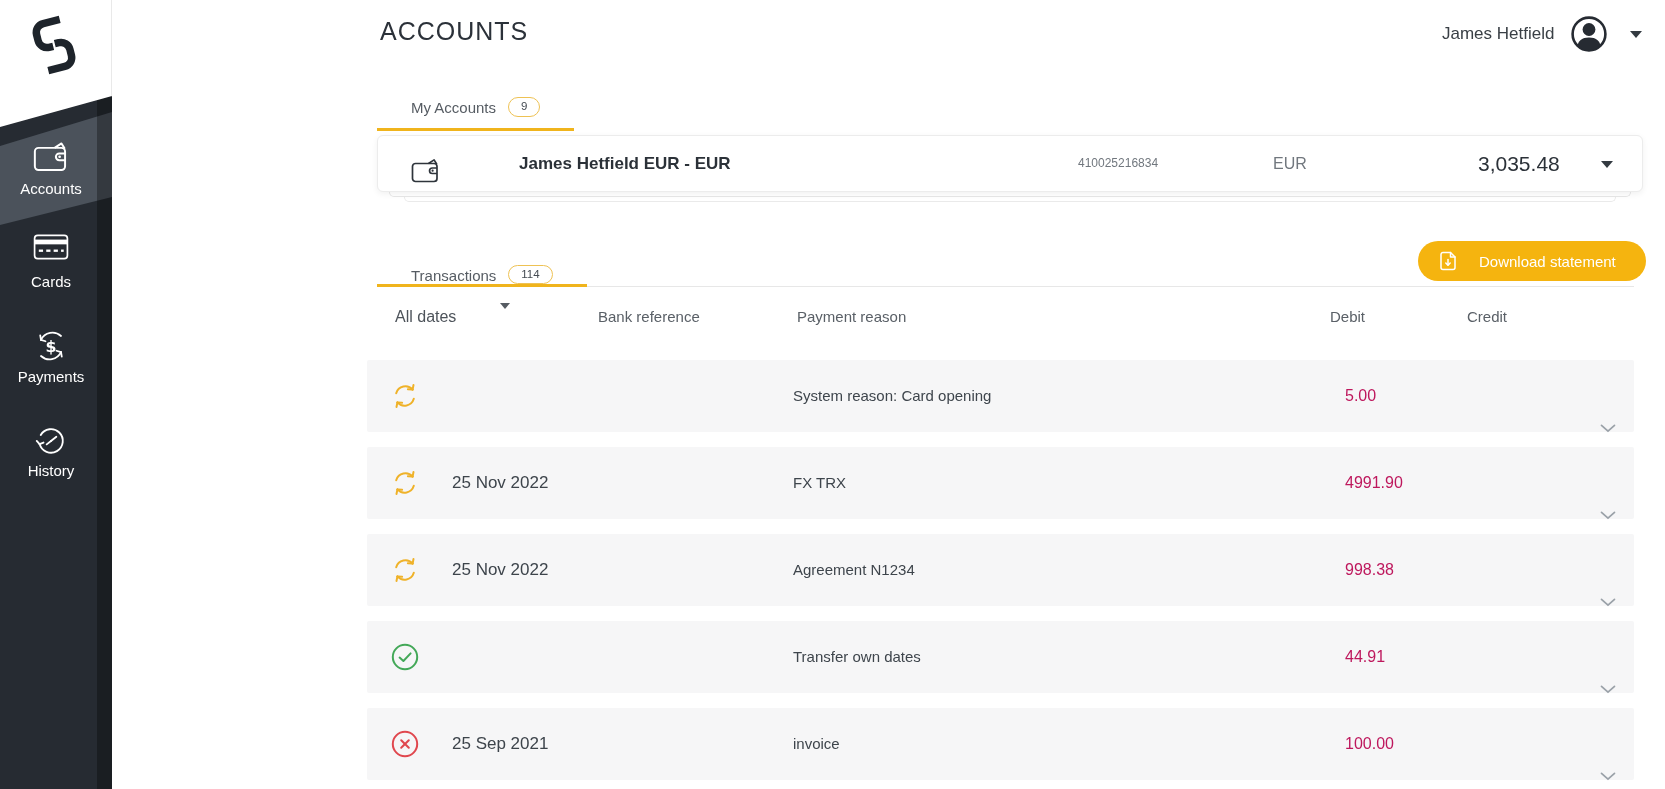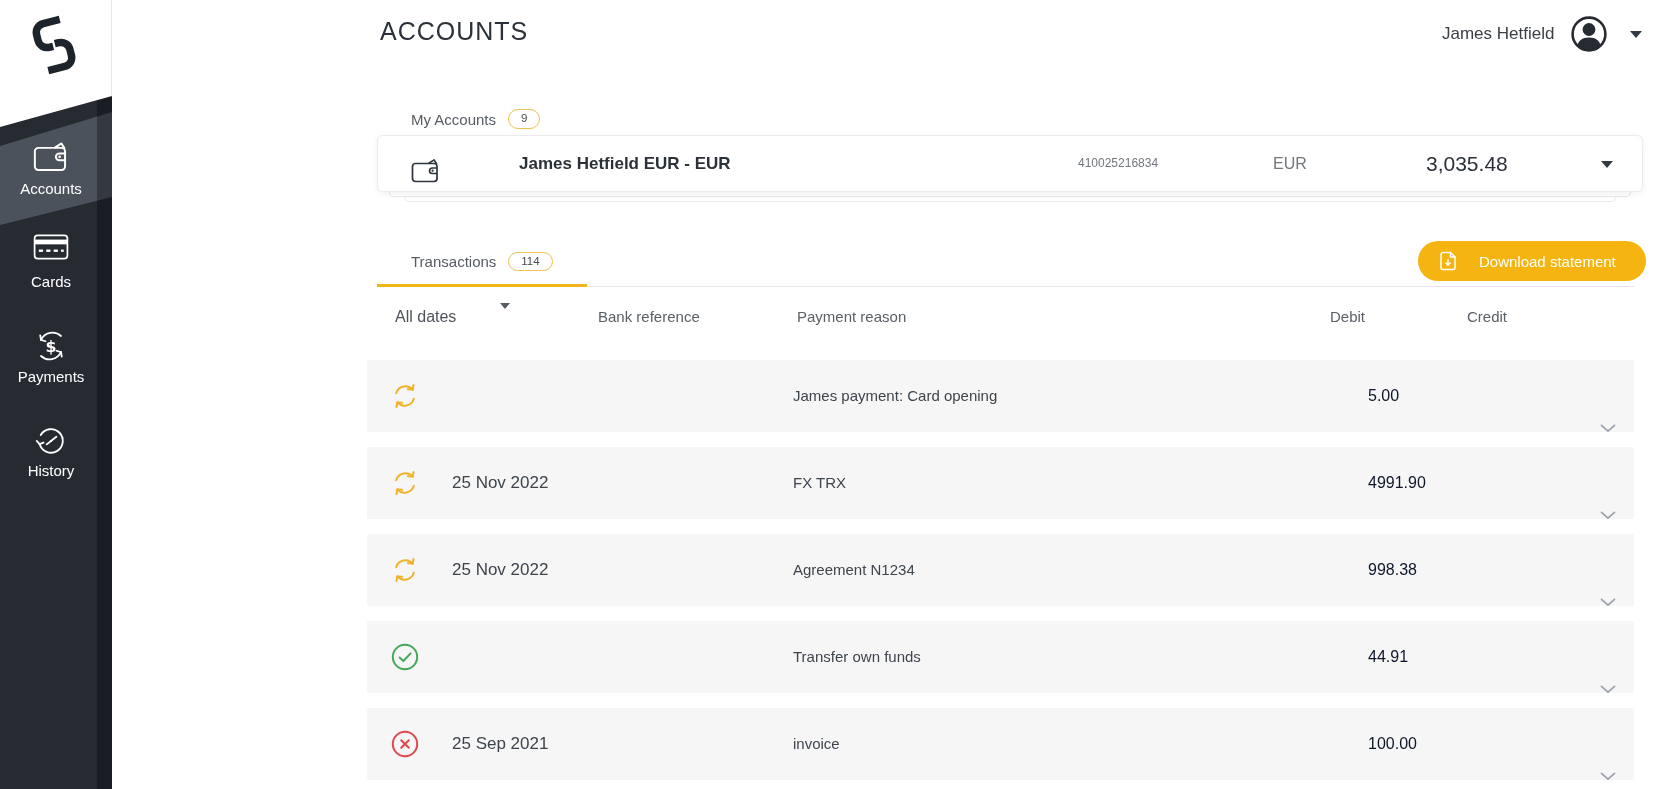--- a/index.html
+++ b/index.html
@@ -29,33 +29,33 @@
   .user-caret { position:absolute; left:1630px; top:31px; width:0; height:0; cursor:pointer;
                 border-left:6px solid transparent; border-right:6px solid transparent; border-top:7px solid #333a41; }
 
   
   .tab-bar { position:absolute; left:377px; display:flex; align-items:stretch; }
   .tab { display:inline-flex; align-items:center; gap:12px; padding:0 34px; font-size:15px; color:#565c63; cursor:pointer; }
   .tab.active { border-bottom:3px solid #F0B41C; }
   .tab.inactive { color:#7b8187; }
   .badge { display:inline-block; border:1px solid #eec254; border-radius:12px; padding:3px 12px;
            font-size:11.5px; color:#454b52; background:#fff; line-height:1; }
-  .accounts-tab-bar { top:98px; height:45px; }
+  .accounts-tab-bar { top:86px; height:45px; }
   .txn-tab-bar { top:239px; height:48px; width:1257px; border-bottom:1px solid #e7e7e7; }
-  .txn-tab-bar .tab.active { margin-bottom:-1px; }
+  .txn-tab-bar .tab.active { margin-bottom:-1px;align-items:flex-end; }
 
   
   .account-card { position:absolute; left:377px; top:135px; width:1266px; height:57px; background:#fff;
                   border:1px solid #ececec; border-radius:6px; box-shadow:0 2px 6px rgba(0,0,0,.06); cursor:pointer; z-index:2; }
   .account-card span { position:absolute; line-height:55px; white-space:nowrap; }
   .acct-wallet { position:absolute; left:33px; top:15px; }
   .acct-name { left:141px; font-size:17px; font-weight:700; color:#2b3138; }
   .acct-number { left:700px; font-size:12px; color:#71777e; }
   .acct-currency { left:895px; font-size:16px; color:#71777e; }
-  .acct-balance { left:1048px; font-size:21px; color:#2b3138; }
+  .acct-balance { left:1100px; font-size:21px; color:#2b3138; }
   .acct-caret { position:absolute; left:1223px; top:25px; width:0; height:0;
                 border-left:6px solid transparent; border-right:6px solid transparent; border-top:7px solid #333a41; }
   .stack1 { position:absolute; left:389px; top:192px; width:1242px; height:5px; background:#fff;
             border:1px solid #e7e7e7; border-top:none; border-radius:0 0 5px 5px; z-index:1; }
   .stack2 { position:absolute; left:404px; top:197px; width:1212px; height:5px; background:#fff;
             border:1px solid #eaeaea; border-top:none; border-radius:0 0 5px 5px; z-index:0; }
 
   
   .download-btn { position:absolute; left:1418px; top:241px; width:228px; height:40px; background:#F5B40F;
                   border:none; border-radius:20px; display:flex; align-items:center; gap:22px; padding-left:21px;
@@ -72,21 +72,21 @@
   .f-debit { left:963px; }
   .f-credit { left:1100px; }
 
   
   .txn-rows { position:absolute; left:367px; top:360px; width:1267px; }
   .txn-row { position:relative; width:1267px; height:72px; background:#f6f6f7; border-radius:2px; margin-bottom:15px; cursor:pointer; }
   .txn-row span { position:absolute; line-height:72px; white-space:nowrap; }
   .txn-status { left:24px; top:22px; width:28px; height:28px; line-height:0 !important; }
   .txn-date { left:85px; font-size:17px; color:#3d444b; }
   .txn-reason { left:426px; font-size:15px; color:#3e454c; }
-  .txn-debit { left:1001px; font-size:16px; color:#0f172a; }
+  .txn-debit { left:978px; font-size:16px; color:#be185d; }
   .txn-credit { left:1100px; font-size:16px; color:#3e454c; }
   .txn-chevron { position:absolute; left:1233px; top:32px; line-height:0; }
   .txn-status svg { display:none; }
   .status-pending .ic-pending { display:block; }
   .status-completed .ic-done { display:block; }
   .status-failed .ic-failed { display:block; }
 </style>
 </head>
 <body>
 
@@ -236,21 +236,21 @@
       <svg class="ic-pending" width="28" height="28" viewBox="0 0 28 28" fill="none" stroke="#EFB229" stroke-width="2" stroke-linecap="round">
         <path d="M5.2 11.2 A 9.6 9.6 0 0 1 21.6 7.6"></path>
         <path d="M21.6 7.6 l0.9 -4.6"></path>
           <path d="M21.6 7.6 l-4.7 -0.3"></path>
         <path d="M22.8 16.8 A 9.6 9.6 0 0 1 6.4 20.4"></path>
         <path d="M6.4 20.4 l-0.9 4.6"></path>
           <path d="M6.4 20.4 l4.7 0.3"></path>
       </svg>
 
     </span>
-    <span class="txn-reason">James payment: Card opening</span>
+    <span class="txn-reason">System reason: Card opening</span>
     <span class="txn-debit">5.00</span>
     <span class="txn-credit"></span>
     <span class="txn-chevron">
       <svg width="16" height="9" viewBox="0 0 16 9" fill="none" stroke="#9aa1a8" stroke-width="1.7" stroke-linecap="round">
         <polyline points="1.5,1.3 8,7.2 14.5,1.3"></polyline>
       </svg>
     </span>
   </div>
 
   <div class="txn-row status-pending">
@@ -301,21 +301,21 @@
 
   <div class="txn-row status-completed">
     <span class="txn-status">
 
       <svg class="ic-done" width="28" height="28" viewBox="0 0 28 28" fill="none" stroke="#43A858" stroke-width="2" stroke-linecap="round">
         <circle cx="14" cy="14" r="12.2"></circle>
         <polyline points="8.6,14.6 12.4,18 19.6,10.4" fill="none" stroke-linejoin="round"></polyline>
       </svg>
 
     </span>
-    <span class="txn-reason">Transfer own funds</span>
+    <span class="txn-reason">Transfer own dates</span>
     <span class="txn-debit">44.91</span>
     <span class="txn-credit"></span>
     <span class="txn-chevron">
       <svg width="16" height="9" viewBox="0 0 16 9" fill="none" stroke="#9aa1a8" stroke-width="1.7" stroke-linecap="round">
         <polyline points="1.5,1.3 8,7.2 14.5,1.3"></polyline>
       </svg>
     </span>
   </div>
 
   <div class="txn-row status-failed">

